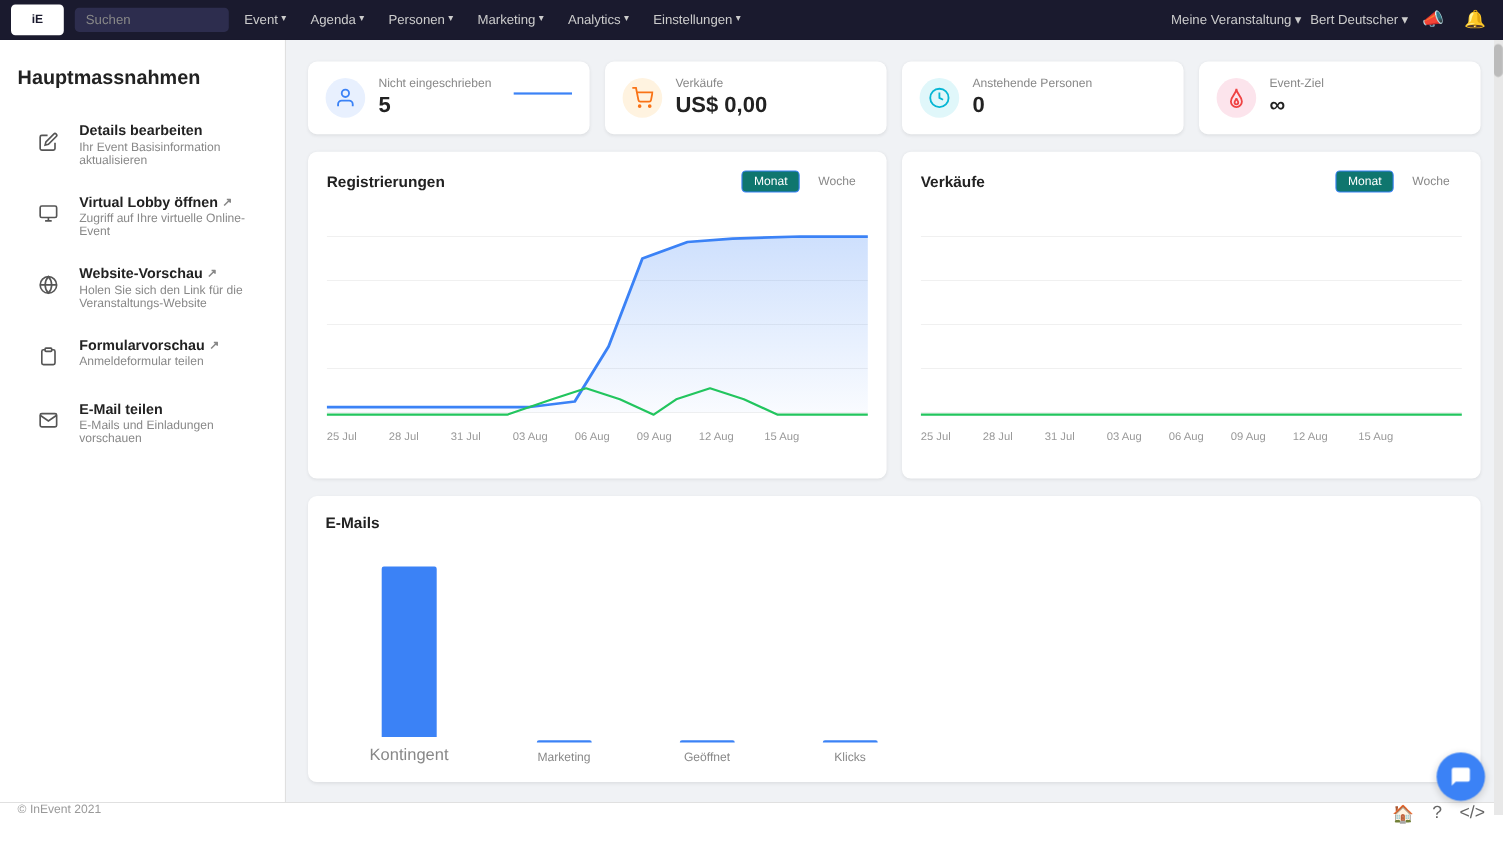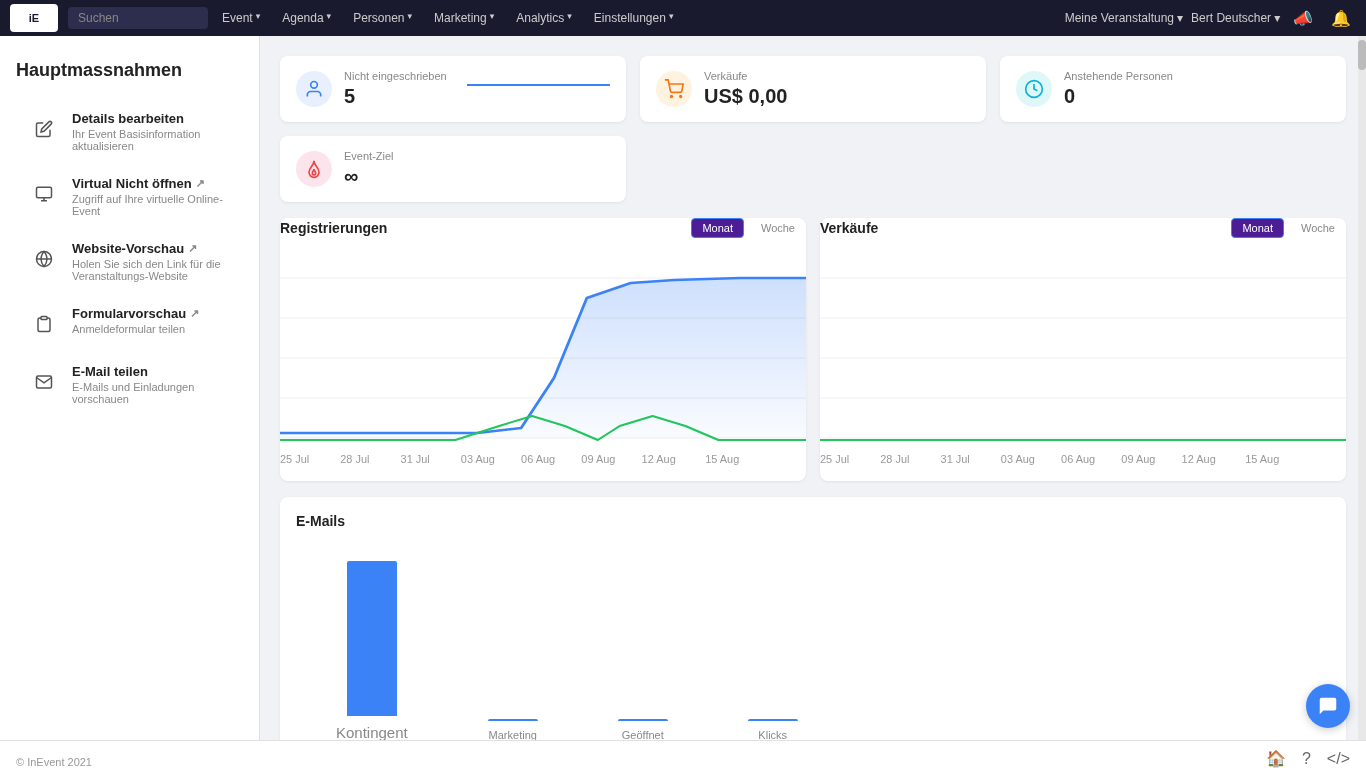--- a/index.html
+++ b/index.html
@@ -110,21 +110,21 @@
     
     .main-content {
       flex: 1;
       padding: 20px;
       overflow: auto;
     }
 
     
     .stat-cards {
       display: grid;
-      grid-template-columns: repeat(3, 1fr);
+      grid-template-columns: repeat(4, 1fr);
       gap: 14px;
       margin-bottom: 16px;
     }
     .stat-card {
       background: #fff;
       border-radius: 8px;
       padding: 14px 16px;
       display: flex;
       align-items: center;
       gap: 12px;
@@ -148,41 +148,41 @@
     
     .charts-row {
       display: grid;
       grid-template-columns: 1fr 1fr;
       gap: 14px;
       margin-bottom: 16px;
     }
     .chart-card {
       background: #fff;
       border-radius: 8px;
-      padding: 0;
+      padding: 17px;
       box-shadow: 0 1px 3px rgba(0,0,0,0.07);
     }
     .chart-card-header {
       display: flex;
       align-items: center;
       justify-content: space-between;
       margin-bottom: 10px;
     }
     .chart-card-title { font-size: 14px; font-weight: 600; color: #222; }
     .chart-toggle { display: flex; gap: 6px; }
     .toggle-btn {
       font-size: 11px;
       padding: 3px 10px;
       border-radius: 4px;
       cursor: pointer;
       border: 1px solid transparent;
       color: #666;
     }
     .toggle-btn.active {
-      background: #4c1d95;
+      background: #0f766e;
       color: #fff;
       border-color: #3b82f6;
     }
     .toggle-btn:not(.active) { background: transparent; color: #888; }
 
     
     .chart-svg-wrap { width: 100%; }
     svg text { font-family: -apple-system, BlinkMacSystemFont, 'Segoe UI', sans-serif; }
 
     
@@ -191,23 +191,23 @@
       border-radius: 8px;
       padding: 16px;
       box-shadow: 0 1px 3px rgba(0,0,0,0.07);
     }
     .email-card-title { font-size: 14px; font-weight: 600; color: #222; margin-bottom: 12px; }
 
     
     .footer {
       background: #fff;
       border-top: 1px solid #e0e0e0;
-      height: 28px;
+      height: 39px;
       display: flex;
-      align-items: flex-end;
+      align-items: flex-start;
       justify-content: space-between;
       padding: 0 16px;
       font-size: 11px;
       color: #999;
       position: fixed; bottom: 0; left: 0; right: 0;
     }
     .footer-icons { display: flex; gap: 16px; align-items: center; }
     .footer-icon { font-size: 16px; color: #666; cursor: pointer; }
 
     
@@ -308,21 +308,21 @@
     <div class="sidebar-item">
       <div class="sidebar-item-icon">
         <svg width="18" height="18" viewBox="0 0 24 24" fill="none" stroke="currentColor" stroke-width="2">
             <rect x="2" y="3" width="20" height="14" rx="2"></rect>
             <line x1="8" y1="21" x2="16" y2="21"></line>
             <line x1="12" y1="17" x2="12" y2="21"></line>
           </svg>
       </div>
       <div class="sidebar-item-text">
         <div class="label">
-          <span>Virtual Nicht öffnen</span>
+          <span>Virtual Lobby öffnen</span>
           <span class="ext-icon">↗</span>
         </div>
         <div class="sub">Zugriff auf Ihre virtuelle Online-Event</div>
       </div>
     </div>
 
     <div class="sidebar-item">
       <div class="sidebar-item-icon">
         <svg width="18" height="18" viewBox="0 0 24 24" fill="none" stroke="currentColor" stroke-width="2">
             <circle cx="12" cy="12" r="10"></circle>

